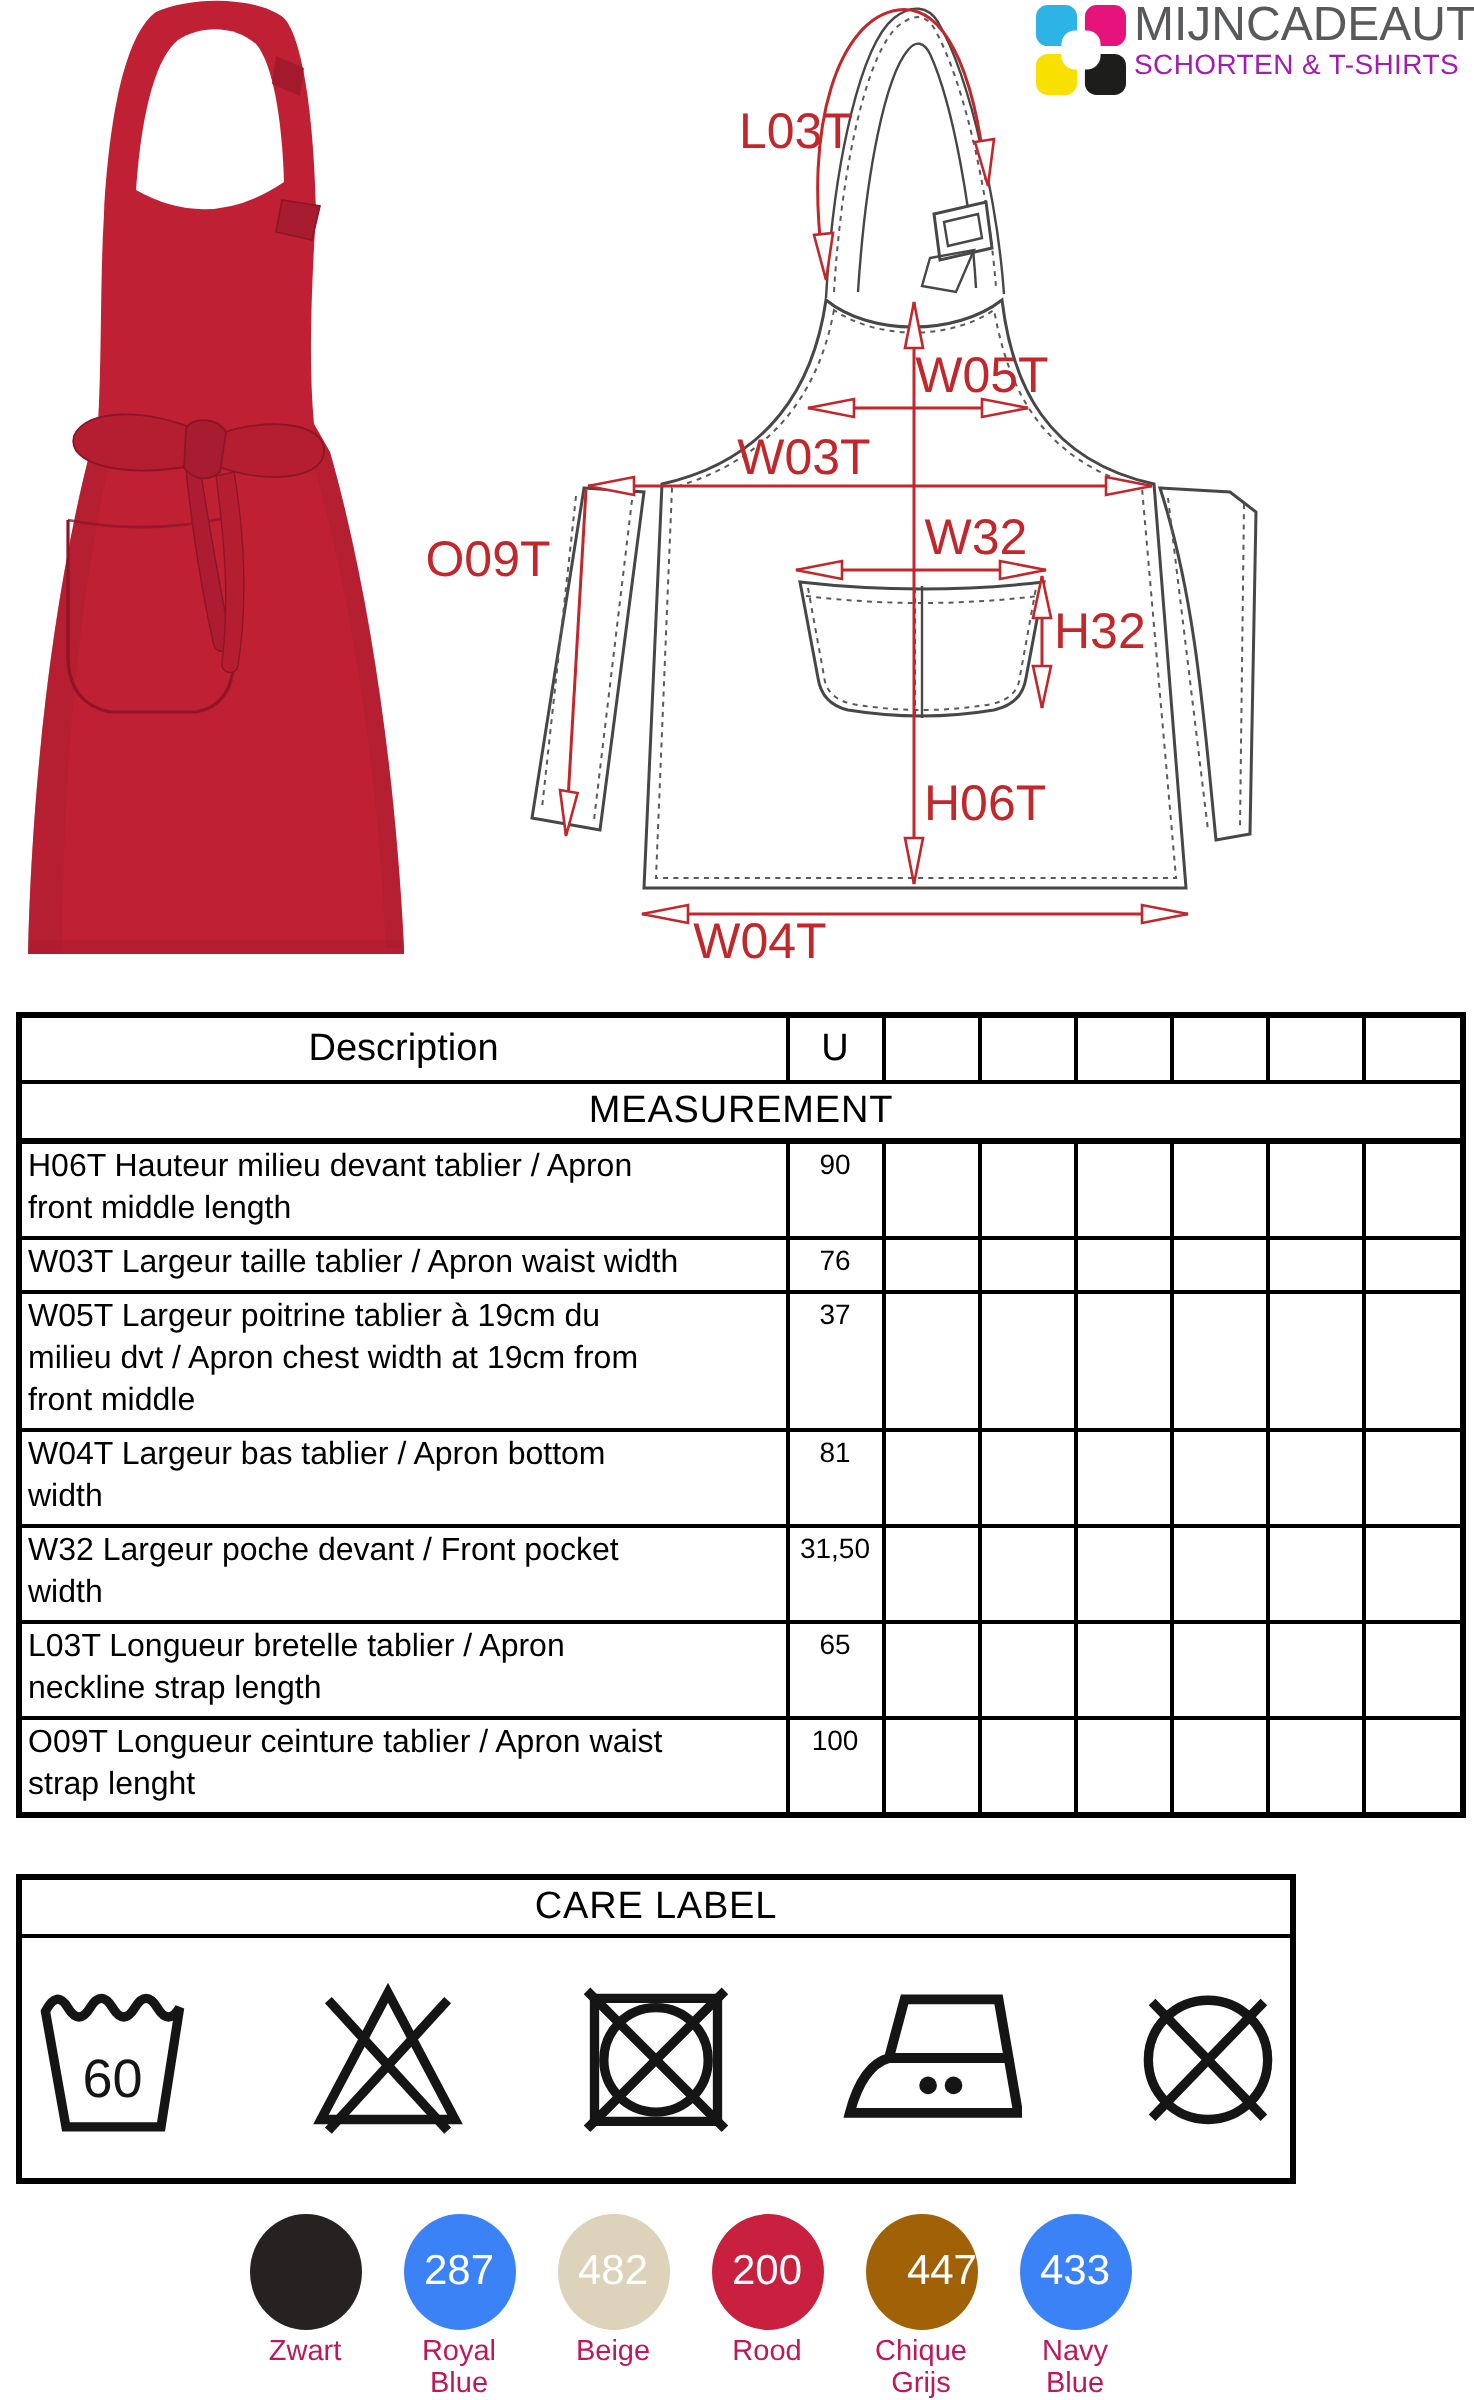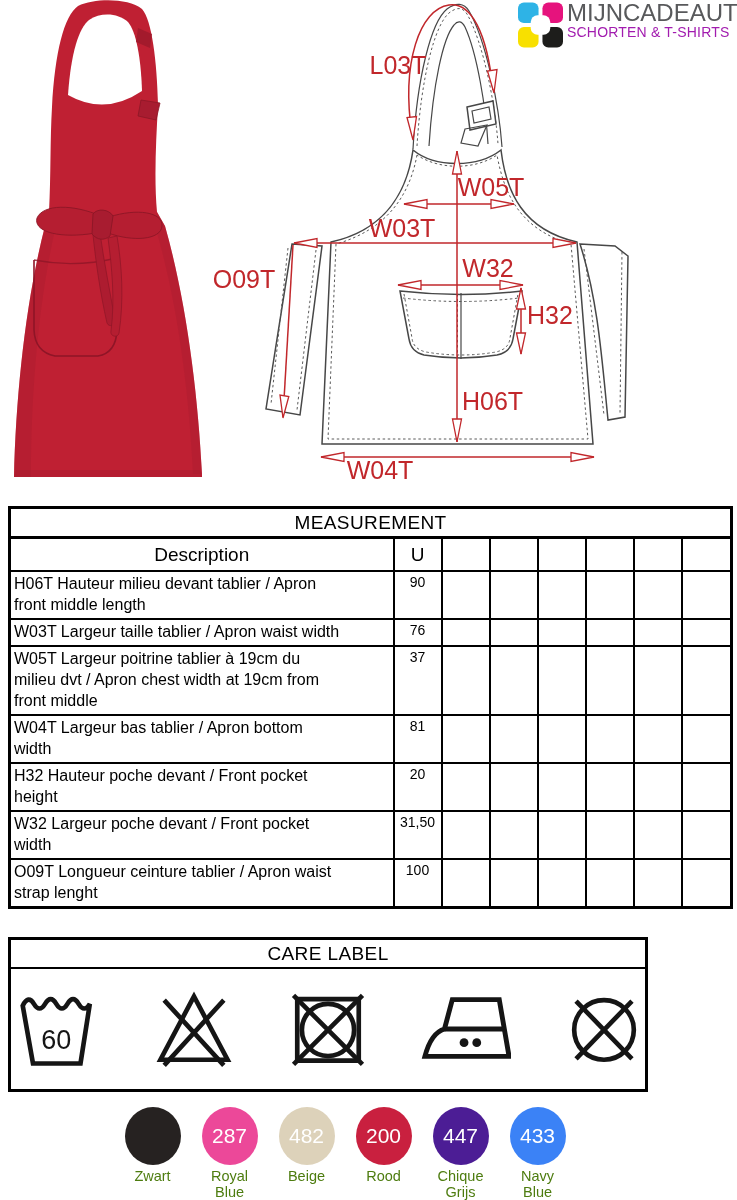--- a/index.html
+++ b/index.html
@@ -43,21 +43,21 @@
   .cicon:not(:last-child){ margin-right:52px; }
   .cicon svg { display:block; }
   .care-stroke { stroke:#151515; stroke-width:5; fill:none; stroke-linecap:butt; stroke-linejoin:miter; }
   .care-txt { font-family:"Liberation Sans",sans-serif; font-size:29px; fill:#151515; }
 
   
   #swatches { position:absolute; left:114px; top:1107px; display:flex; }
   .swatch { width:77px; text-align:center; }
   .dot { width:56px; height:58px; border-radius:50%; margin:0 auto; display:flex; align-items:center; justify-content:center; }
   .code { color:#ffffff; font-size:21px; }
-  .clabel { margin-top:3px; font-size:14.5px; color:#4d7c0f; line-height:16px; }
+  .clabel { margin-top:3px; font-size:14.5px; color:#be185d; line-height:16px; }
   .clabel span { display:block; }
 </style>
 </head>
 <body>
 
 <div id="sheet">
 
   <svg id="photo-svg" width="210" height="500" viewBox="0 0 210 500">
     <g>
       <path fill="#bf2033" d="M 47,107 C 50,52 59,16 73,6 C 90,-2 123,-2 137,9 C 147,20 152,62 153,104 L 153,106 C 151,140 149,180 152,212 L 160,226 C 181,300 193,392 197,474 L 197,477 L 9,477 C 11,392 21,300 40,226 L 44,212 C 46,175 45,140 47,107 Z"></path>
@@ -167,33 +167,33 @@
         <col style="width:48px">
       <col style="width:48px">
         <col style="width:48px">
         <col style="width:48px">
       <col style="width:48px">
         <col style="width:48px">
         <col style="width:50px">
     </colgroup>
     <tbody>
         <tr>
-      <td class="title-cell" colspan="8">MEASUREMENT</td>
-    </tr>
-    <tr>
       <td class="hdesc">Description</td>
       <td class="hu">U</td>
       <td></td>
           <td></td>
       <td></td>
           <td></td>
       <td></td>
           <td></td>
     </tr>
     <tr>
+      <td class="title-cell" colspan="8">MEASUREMENT</td>
+    </tr>
+    <tr>
       <td class="desc">H06T Hauteur milieu devant tablier / Apron front middle length</td>
       <td class="val">90</td>
       <td></td>
           <td></td>
           <td></td>
           <td></td>
           <td></td>
           <td></td>
     </tr>
     <tr>
@@ -220,32 +220,32 @@
       <td class="desc">W04T Largeur bas tablier / Apron bottom width</td>
       <td class="val">81</td>
       <td></td>
           <td></td>
           <td></td>
           <td></td>
           <td></td>
           <td></td>
     </tr>
     <tr>
-      <td class="desc">H32 Hauteur poche devant / Front pocket height</td>
-      <td class="val">20</td>
-      <td></td>
-          <td></td>
-          <td></td>
-          <td></td>
-          <td></td>
-          <td></td>
-    </tr>
-    <tr>
       <td class="desc">W32 Largeur poche devant / Front pocket width</td>
       <td class="val">31,50</td>
+      <td></td>
+          <td></td>
+          <td></td>
+          <td></td>
+          <td></td>
+          <td></td>
+    </tr>
+    <tr>
+      <td class="desc">L03T Longueur bretelle tablier / Apron neckline strap length</td>
+      <td class="val">65</td>
       <td></td>
           <td></td>
           <td></td>
           <td></td>
           <td></td>
           <td></td>
     </tr>
     <tr>
       <td class="desc">O09T Longueur ceinture tablier / Apron waist strap lenght</td>
       <td class="val">100</td>
@@ -310,21 +310,21 @@
     <div class="swatch">
       <div class="dot" style="background-color: rgb(38, 34, 33);">
         <span class="code"></span>
       </div>
       <div class="clabel">
         <span>Zwart</span>
           <span></span>
       </div>
     </div>
     <div class="swatch">
-      <div class="dot" style="background-color: #ec4899;">
+      <div class="dot" style="background-color: #3b82f6;">
         <span class="code">287</span>
       </div>
       <div class="clabel">
         <span>Royal</span>
           <span>Blue</span>
       </div>
     </div>
     <div class="swatch">
       <div class="dot" style="background-color: rgb(221, 210, 186);">
         <span class="code">482</span>
@@ -337,21 +337,21 @@
     <div class="swatch">
       <div class="dot" style="background-color: rgb(201, 32, 63);">
         <span class="code">200</span>
       </div>
       <div class="clabel">
         <span>Rood</span>
           <span></span>
       </div>
     </div>
     <div class="swatch">
-      <div class="dot" style="background-color: #4c1d95;">
+      <div class="dot" style="background-color: #a16207; justify-content: flex-end;">
         <span class="code">447</span>
       </div>
       <div class="clabel">
         <span>Chique</span>
           <span>Grijs</span>
       </div>
     </div>
     <div class="swatch">
       <div class="dot" style="background-color: #3b82f6;">
         <span class="code">433</span>

